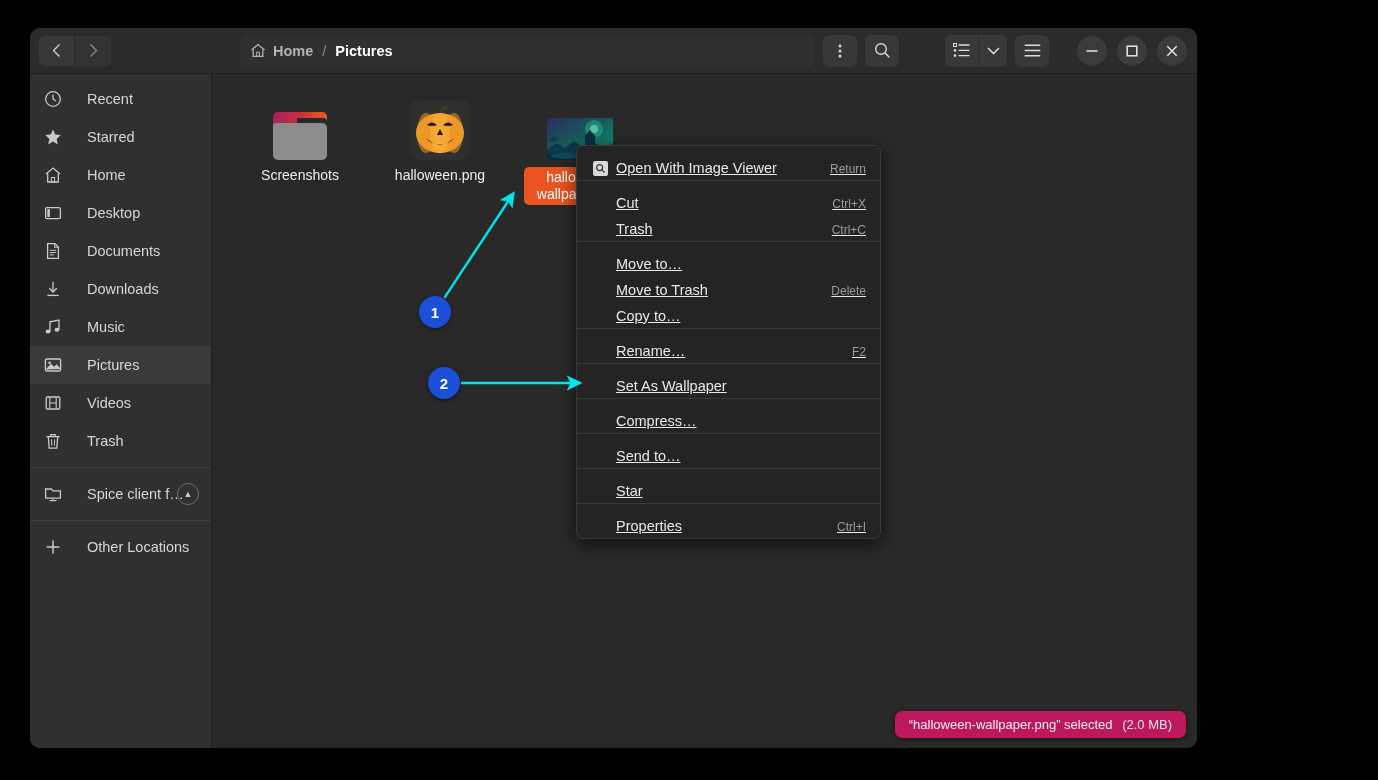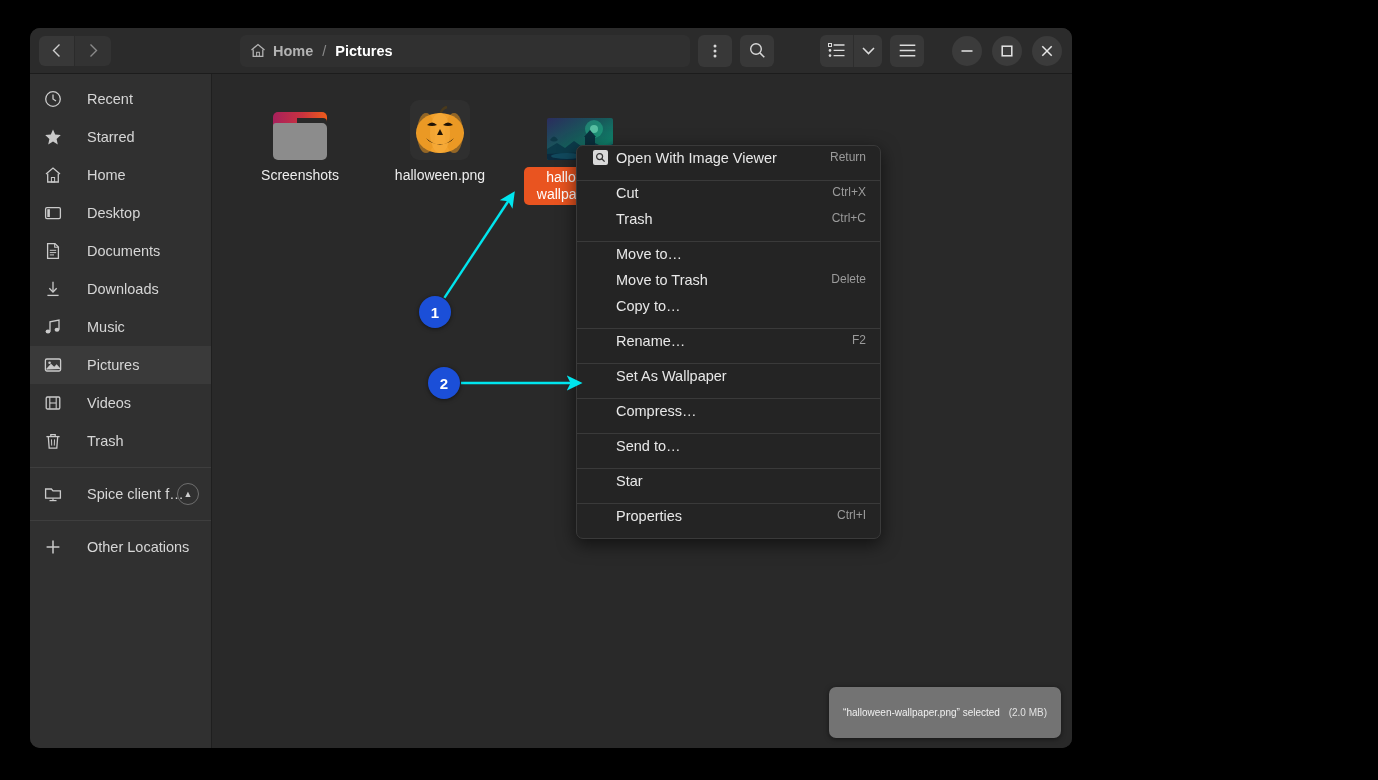--- a/index.html
+++ b/index.html
@@ -8,21 +8,21 @@
     background: #000000;
     font-family: "Liberation Sans", sans-serif;
     overflow: hidden;
   }
   * { box-sizing: border-box; }
 
   
   #window {
     position: absolute;
     left: 30px; top: 28px;
-    width: 1042px; height: 720px;
+    width: 1167px; height: 720px;
     background: #2a2a2a;
     border-radius: 10px;
     overflow: hidden;
     box-shadow: 0 2px 14px rgba(0,0,0,0.75);
   }
 
   
   #headerbar {
     position: absolute; left: 0; top: 0;
     width: 100%; height: 46px;
@@ -189,42 +189,43 @@
     width: 305px;
     background: #242424;
     border: 1px solid #3a3a3a;
     border-radius: 7px;
     padding: 4px 0;
     box-shadow: 0 5px 18px rgba(0,0,0,0.6);
     z-index: 40;
   }
   .mi {
     height: 26px;
-    display: flex; align-items: flex-start;
+    display: flex; align-items: flex-end;
     padding: 0 14px 0 16px;
     color: #e8e8e8; font-size: 14.5px;
     position: relative;
+    text-decoration: underline;
   }
   .mi .mlabel { flex: 1; white-space: nowrap; }
   .mi .maccel { color: #9b9b9b; font-size: 12px; }
   .mi .mico {
     width: 15px; height: 15px; margin-right: 8px;
     background: #d9d9d9; border-radius: 2px;
     display: flex; align-items: center; justify-content: center;
   }
   .mi .mindent { width: 23px; }
   .msep { height: 1px; background: #3a3a3a; margin: 4px 0; }
 
   
   #statusbar {
     position: absolute; right: 11px; bottom: 10px;
-    background: #737373;
+    background: #be185d;
     border-radius: 7px;
-    padding: 20px 14px;
-    color: #f0f0f0; font-size: 10px;
+    padding: 6px 14px;
+    color: #f0f0f0; font-size: 13px;
     box-shadow: 0 1px 5px rgba(0,0,0,0.5);
     z-index: 30;
   }
   #statusbar .ssize { color: #e2e2e2; margin-left: 6px; }
 
   
   #annots { position: absolute; left:0; top:0; width:1378px; height:780px; z-index: 60; pointer-events:none;}
   .badge {
     position: absolute;
     width: 32px; height: 32px; border-radius: 50%;

